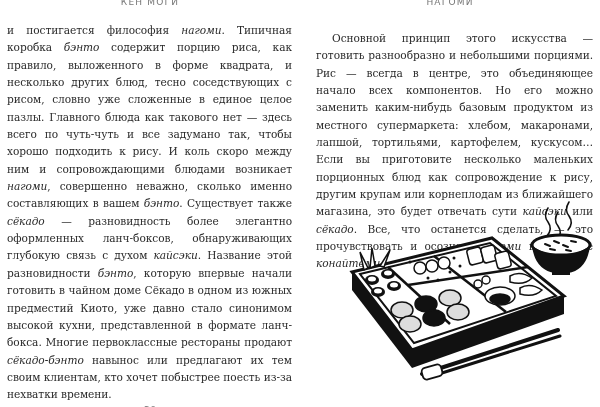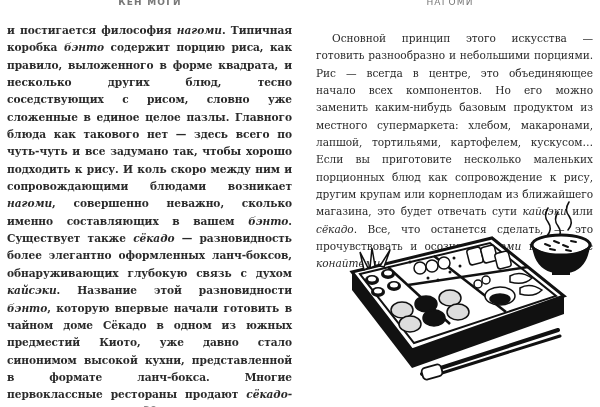--- a/index.html
+++ b/index.html
@@ -3,21 +3,21 @@
   <meta charset="utf-8">
   <style>
     html, body { margin: 0; padding: 0; }
     body {
       width: 600px; height: 407px; overflow: hidden;
       background: #ffffff; position: relative;
       font-family: "DejaVu Serif", "Liberation Serif", serif;
       color: #2a2a2a;
     }
     .page { position: absolute; top: 0; height: 407px; }
-    .page-left { left: 0; width: 300px; font-weight: bold; }
+    .page-left { left: 0; width: 300px; }
     .page-right { left: 300px; width: 300px; }
     .running-head {
       position: absolute; top: -3px; width: 100%;
       text-align: center;
       font-family: "DejaVu Sans", "Liberation Sans", sans-serif;
       font-size: 9px; letter-spacing: 1.2px; color: #777;
     }
     .page-left .running-head { left: 0; padding-left: 0; text-align: center; }
     .text-block {
       position: absolute;

